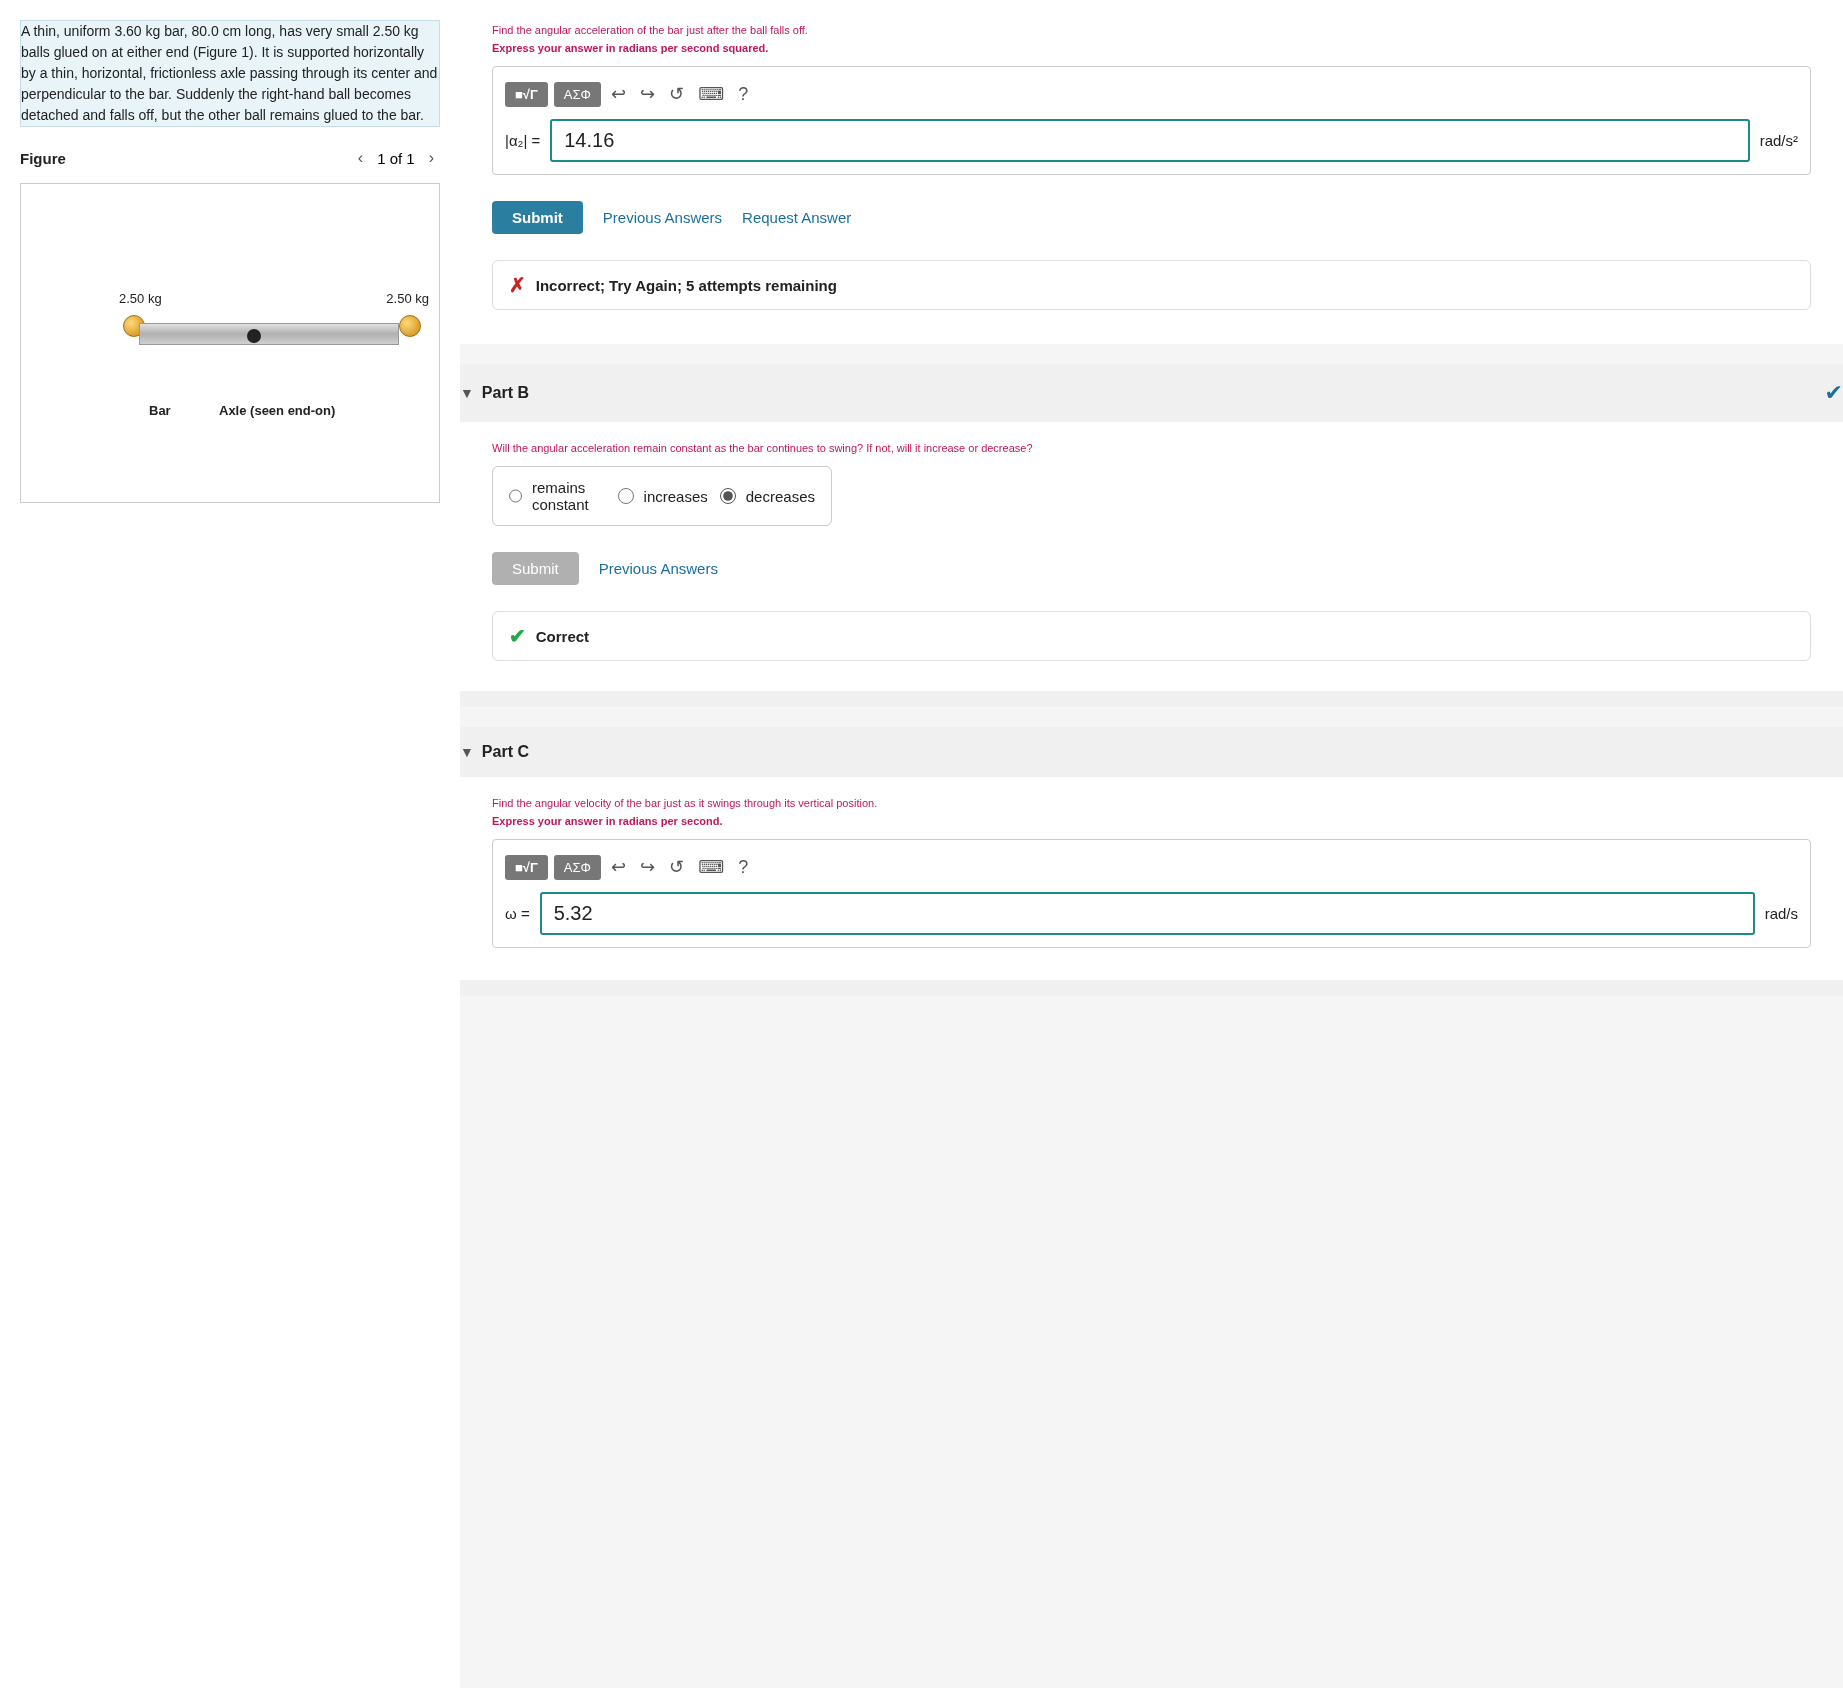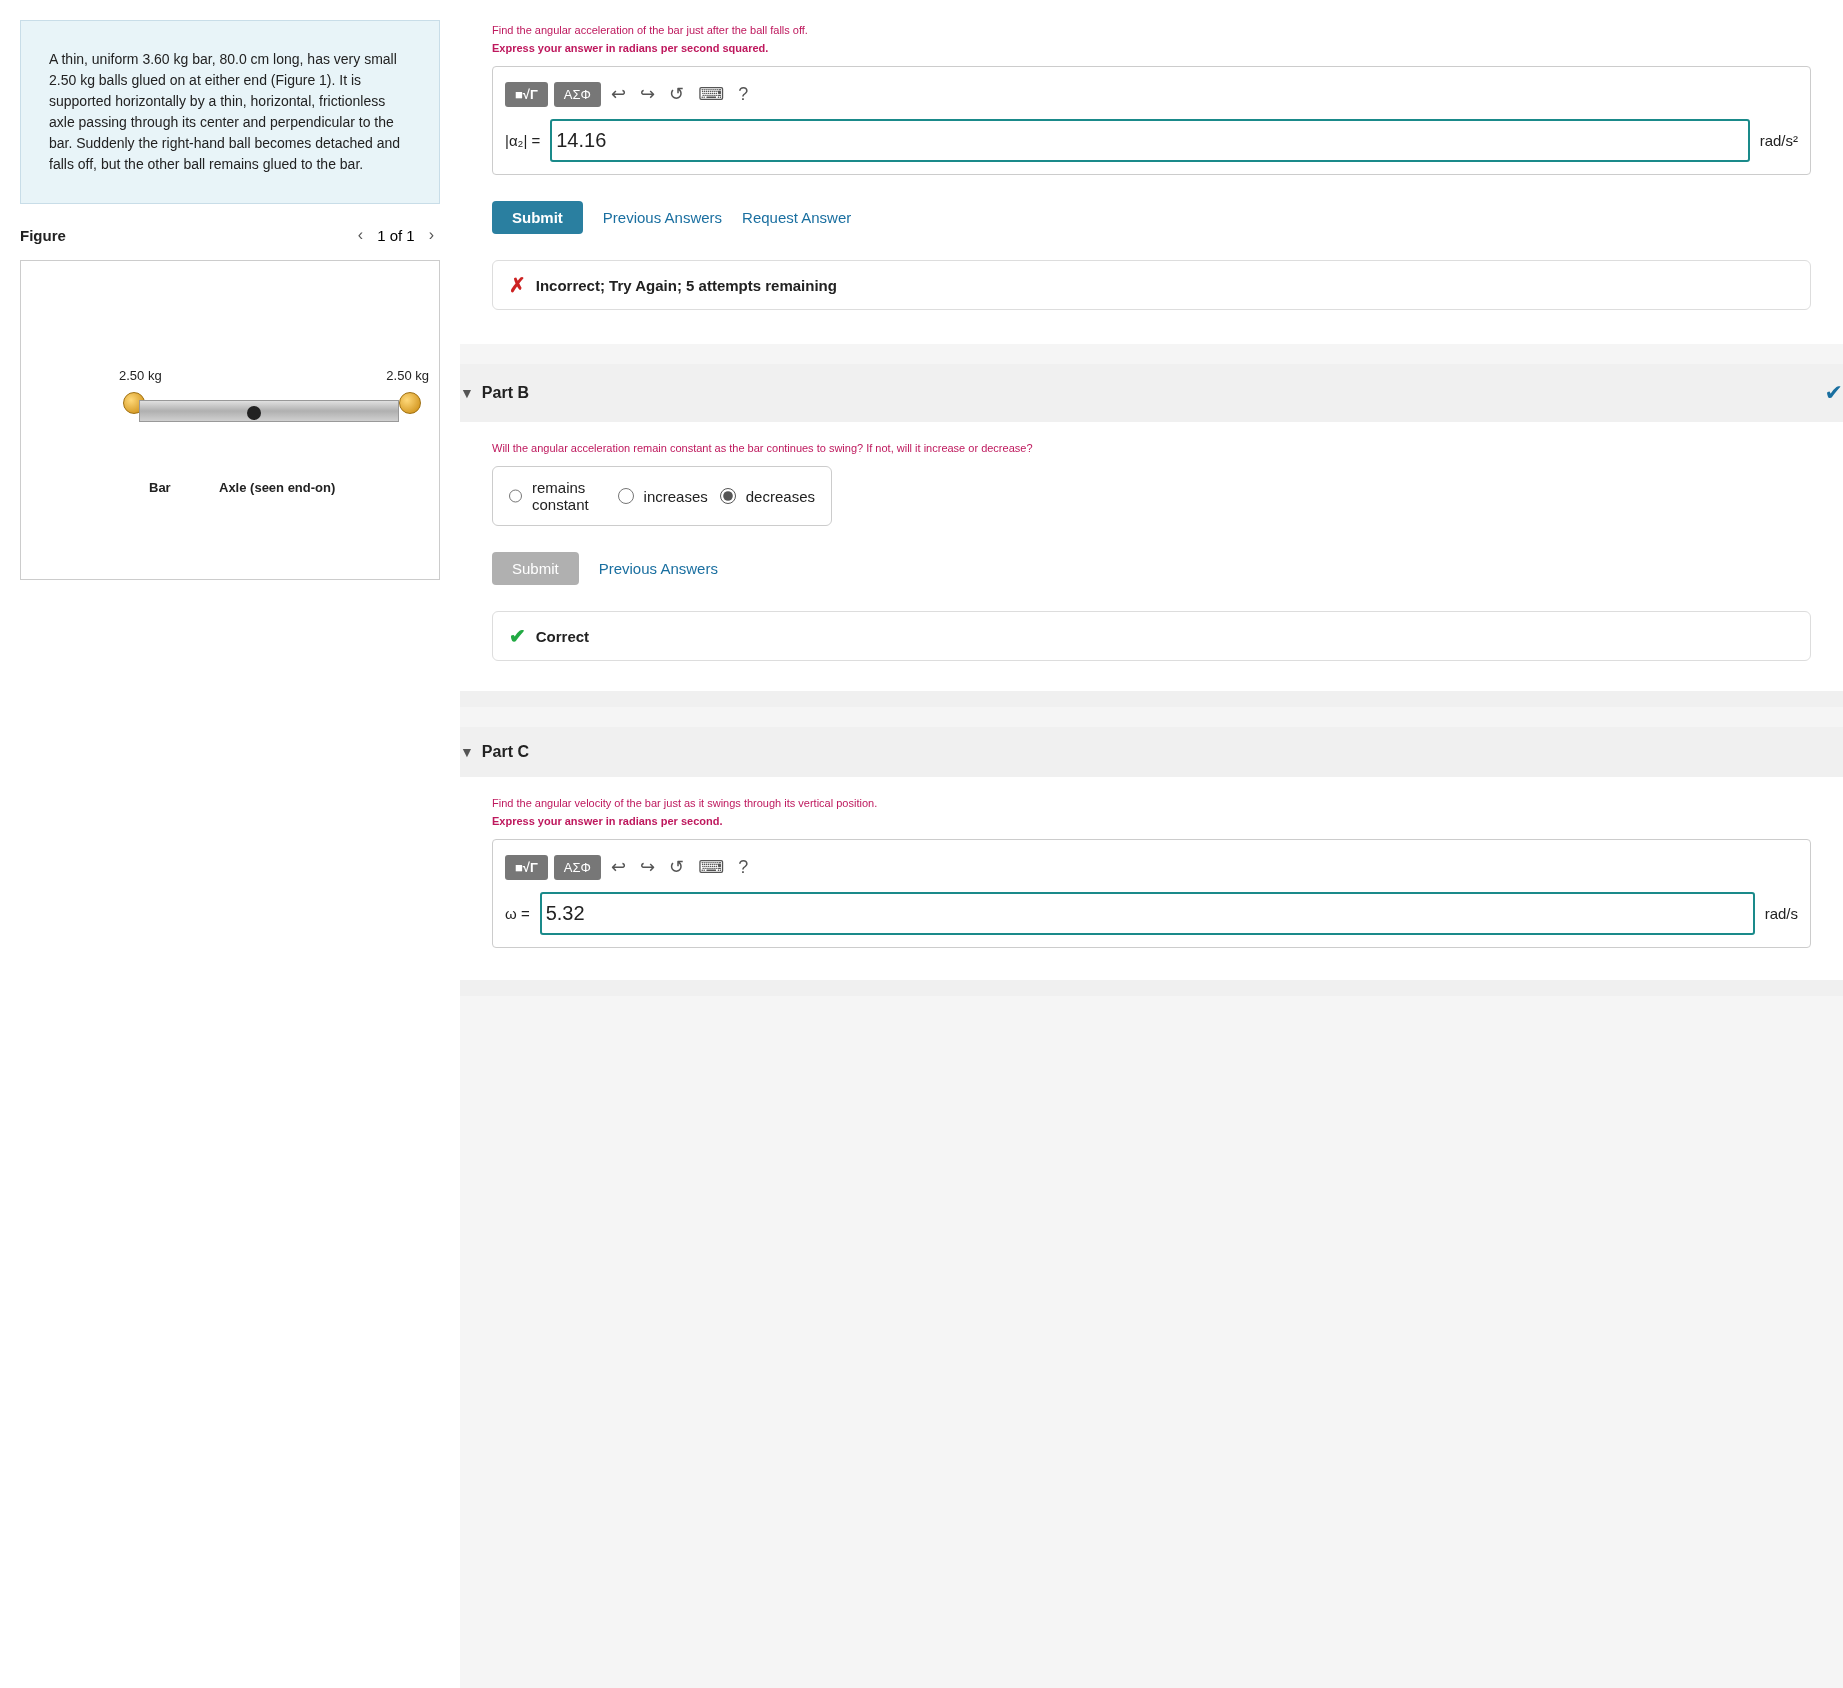--- a/index.html
+++ b/index.html
@@ -17,21 +17,21 @@
       min-width: 460px;
       background: #fff;
       padding: 20px;
       display: flex;
       flex-direction: column;
     }
 
     .problem-text {
       background: #e8f4f8;
       border: 1px solid #c8dde8;
-      padding: 28px;
+      padding: 0;
       font-size: 14px;
       line-height: 1.5;
       color: #222;
       margin-bottom: 20px;
     }
 
     .figure-label {
       font-weight: bold;
       font-size: 15px;
       margin-bottom: 8px;
@@ -244,21 +244,21 @@
     .math-label {
       font-size: 15px;
       color: #222;
       white-space: nowrap;
     }
 
     .math-field {
       flex: 1;
       border: 2px solid #1a8a8a;
       border-radius: 3px;
-      padding: 8px 4px;
+      padding: 8px 12px;
       font-size: 20px;
       color: #222;
       outline: none;
     }
 
     .math-unit {
       font-size: 15px;
       color: #222;
       white-space: nowrap;
     }

